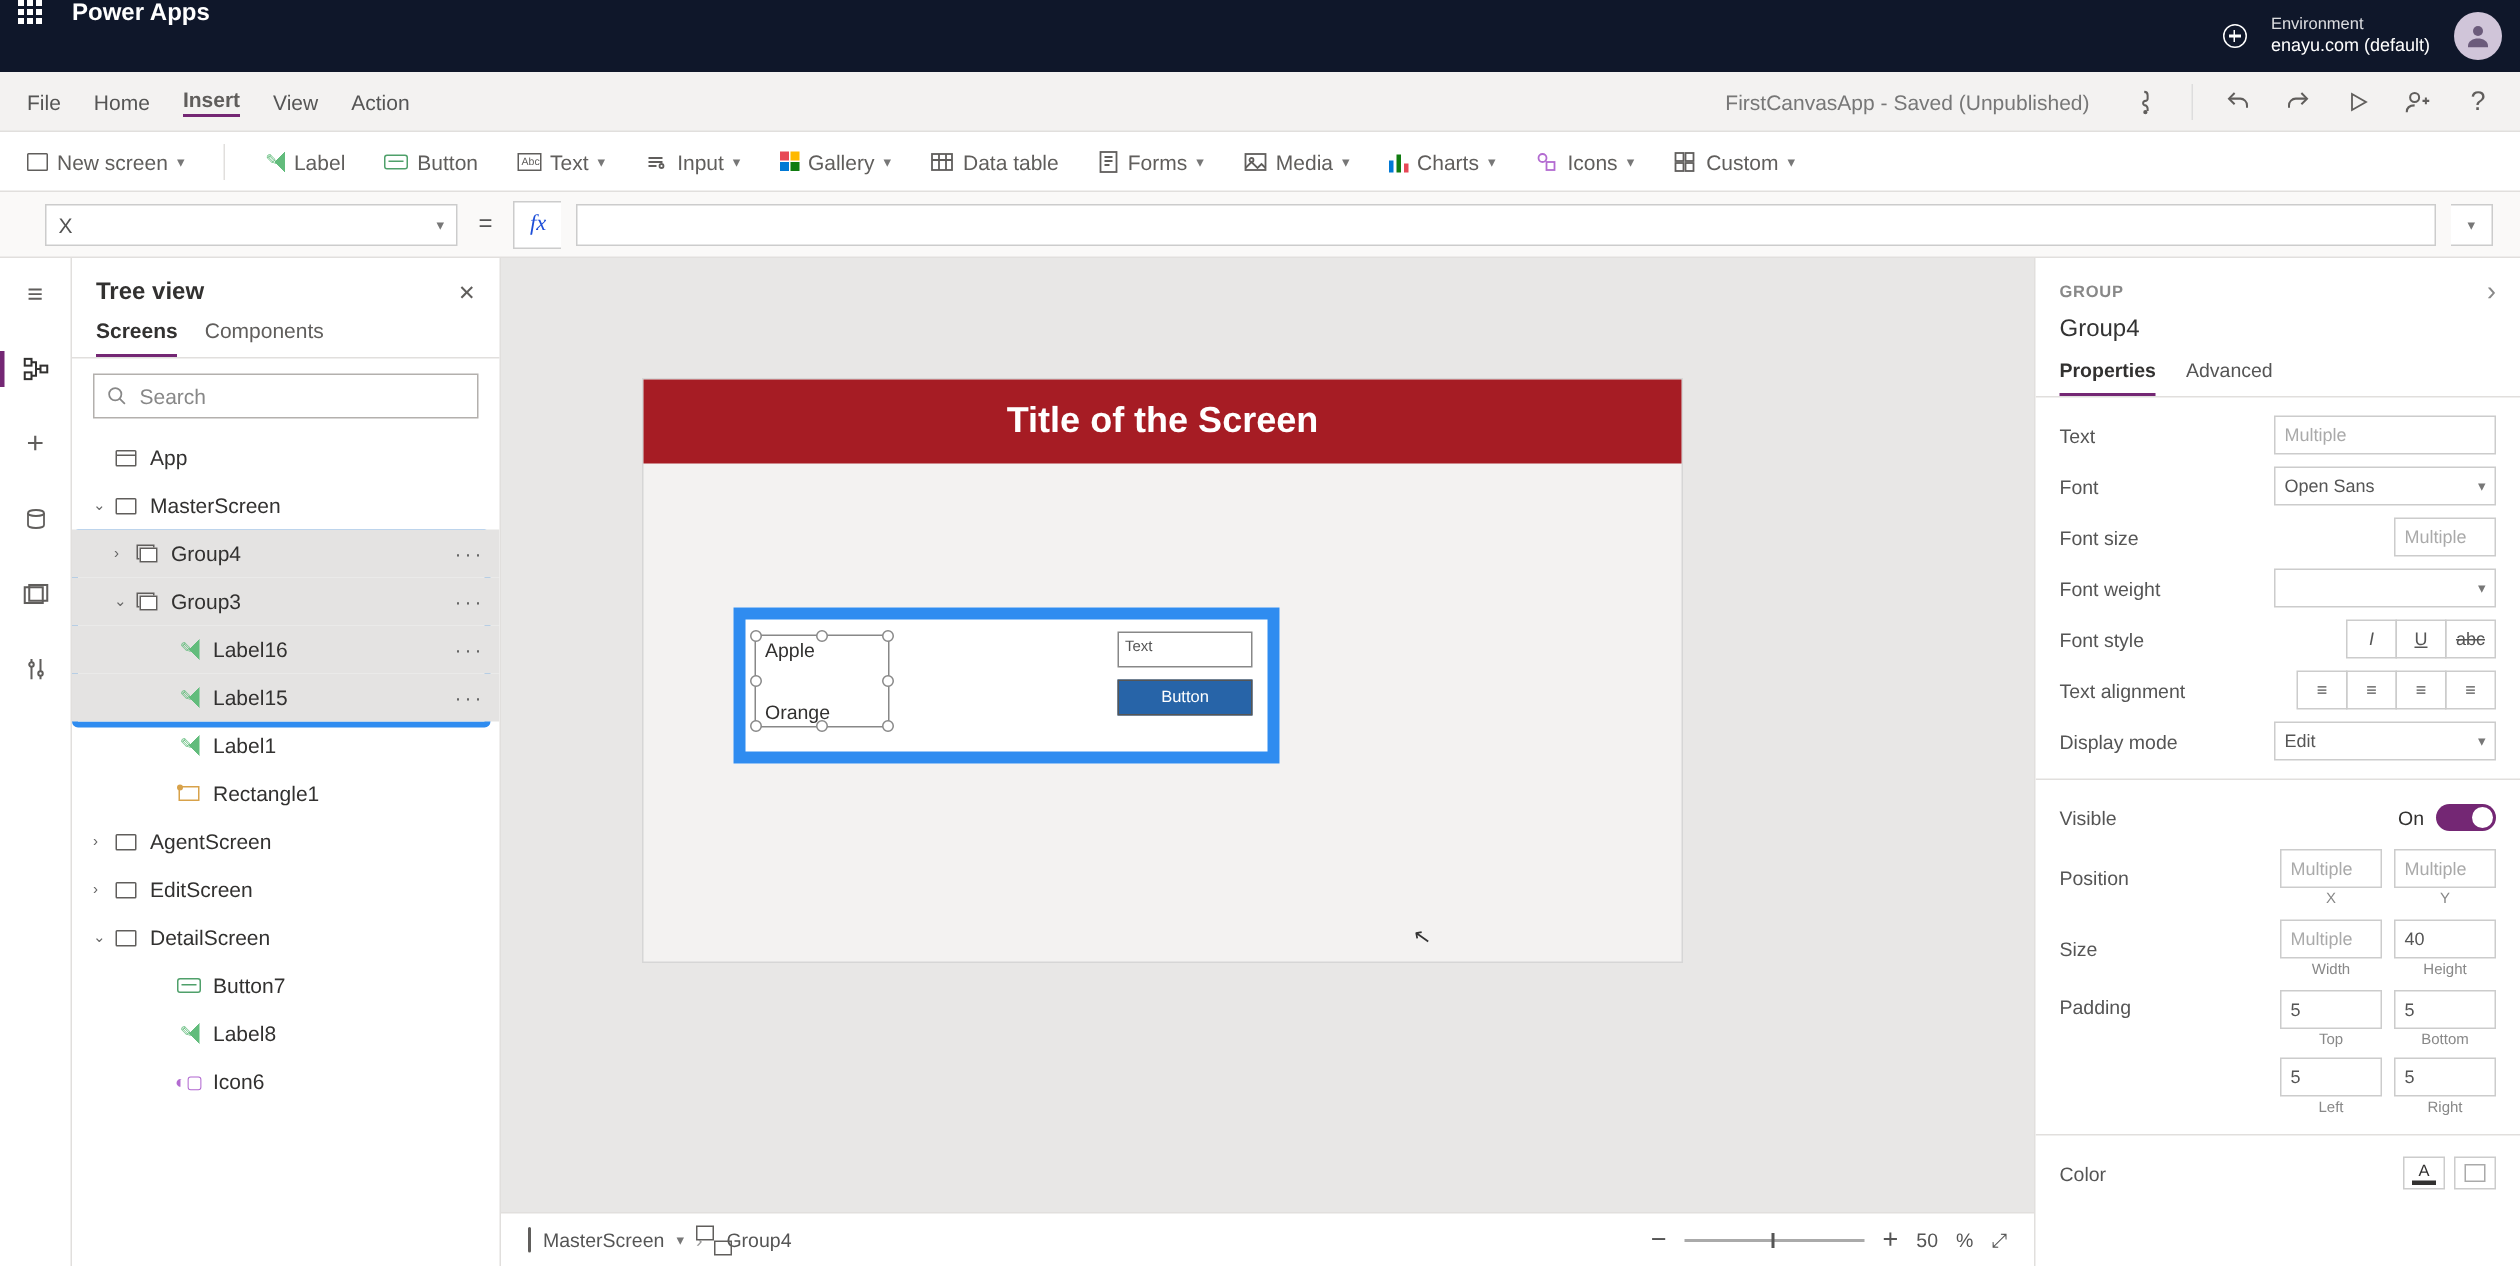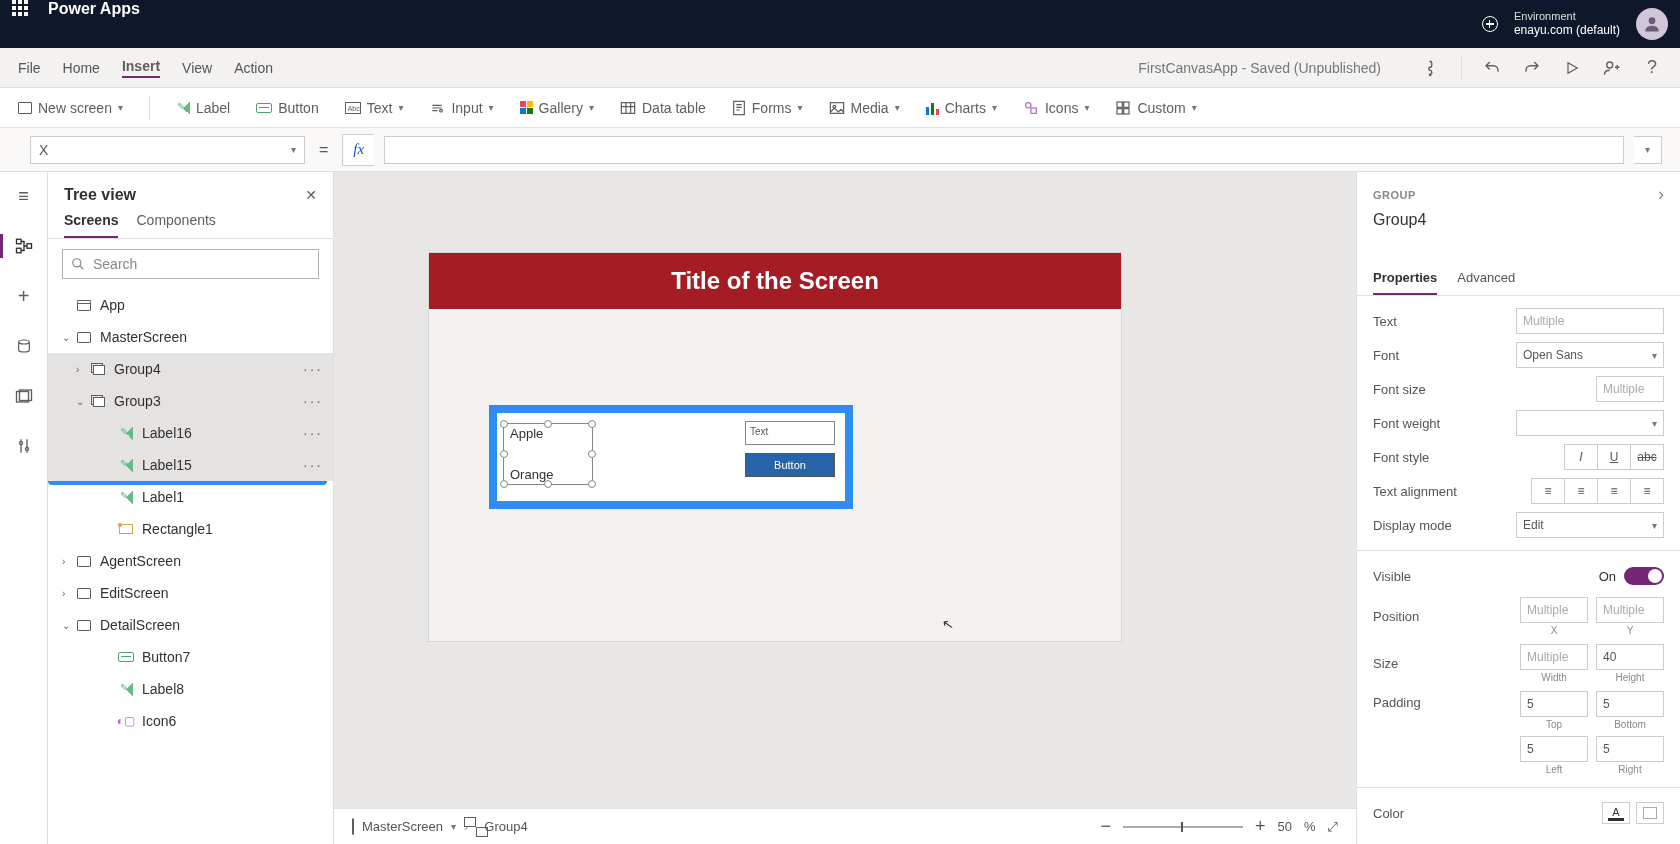--- a/index.html
+++ b/index.html
@@ -17,21 +17,21 @@
 .env-icon::before { content: ""; position: absolute; left: 3px; top: 6px; width: 8px; height: 1.5px; background: #fff; }
 .env-icon::after { content: ""; position: absolute; left: 6px; top: 3px; width: 1.5px; height: 8px; background: #fff; }
 .avatar { width: 32px; height: 32px; border-radius: 50%; background: #d0c5d9; display: flex; align-items: center; justify-content: center; }
 .avatar svg { width: 20px; height: 20px; fill: #6b5b7b; }
 
 
 .menu-bar { height: 40px; background: #f3f2f1; border-bottom: 1px solid #e1dfdd; display: flex; align-items: center; padding: 0 18px; gap: 22px; color: #555; }
 .menu-bar .item { cursor: pointer; font-size: 14px; }
 .menu-bar .item.active { color: #605e5c; font-weight: 600; border-bottom: 2px solid #742774; padding-bottom: 2px; }
 .menu-right { margin-left: auto; display: flex; align-items: center; gap: 20px; color: #605e5c; }
-.menu-right .doc-title { color: #777; font-size: 14px; margin-right: 20px; }
+.menu-right .doc-title { color: #777; font-size: 14px; margin-right: 8px; }
 .menu-right .sep { width: 1px; height: 24px; background: #ddd; }
 .icon-btn { cursor: pointer; width: 20px; height: 20px; display: inline-flex; align-items: center; justify-content: center; color: #605e5c; }
 
 
 .ribbon { height: 40px; background: #fff; border-bottom: 1px solid #e1dfdd; display: flex; align-items: center; padding: 0 18px; gap: 26px; color: #605e5c; font-size: 14px; }
 .ribbon .ctl { display: flex; align-items: center; gap: 6px; cursor: pointer; }
 .chev-down { font-size: 10px; color: #777; }
 .rib-sep { width: 1px; height: 24px; background: #e1dfdd; }
 
 
@@ -105,21 +105,21 @@
 .zoom-slider { width: 120px; height: 2px; background: #aaa; position: relative; }
 .zoom-slider::after { content: ""; position: absolute; left: 58px; top: -4px; width: 2px; height: 10px; background: #555; }
 
 
 .props-panel { width: 324px; border-left: 1px solid #e1dfdd; background: #fff; overflow-y: auto; }
 .props-head { padding: 12px 16px 4px; display: flex; align-items: center; }
 .props-head .cat { font-size: 11px; color: #888; font-weight: 600; letter-spacing: 0.5px; }
 .props-head .arrow { margin-left: auto; font-size: 18px; color: #888; }
 .props-name { padding: 2px 16px 10px; font-size: 16px; color: #333; }
 .prop-tabs { display: flex; gap: 20px; padding: 0 16px; border-bottom: 1px solid #e1dfdd; }
-.prop-tabs .pt { padding-bottom: 8px; font-size: 13px; color: #555; cursor: pointer; margin-top: 31px; }
+.prop-tabs .pt { padding-bottom: 8px; font-size: 13px; color: #555; cursor: pointer; }
 .prop-tabs .pt.active { color: #323130; border-bottom: 2px solid #742774; font-weight: 600; }
 .prop-list { padding: 8px 16px; }
 .prop-row { display: flex; align-items: center; height: 34px; font-size: 13px; }
 .prop-row .lbl { color: #555; }
 .prop-row .val { margin-left: auto; }
 .inp { height: 26px; border: 1px solid #ccc; padding: 0 6px; font-size: 12px; color: #555; background: #fff; display: flex; align-items: center; }
 .sel { width: 148px; justify-content: space-between; }
 .segbtn { display: flex; }
 .segbtn .b { width: 34px; height: 26px; border: 1px solid #ccc; margin-left: -1px; display: flex; align-items: center; justify-content: center; color: #555; font-size: 12px; }
 .subrow { display: flex; gap: 8px; margin-left: auto; }

